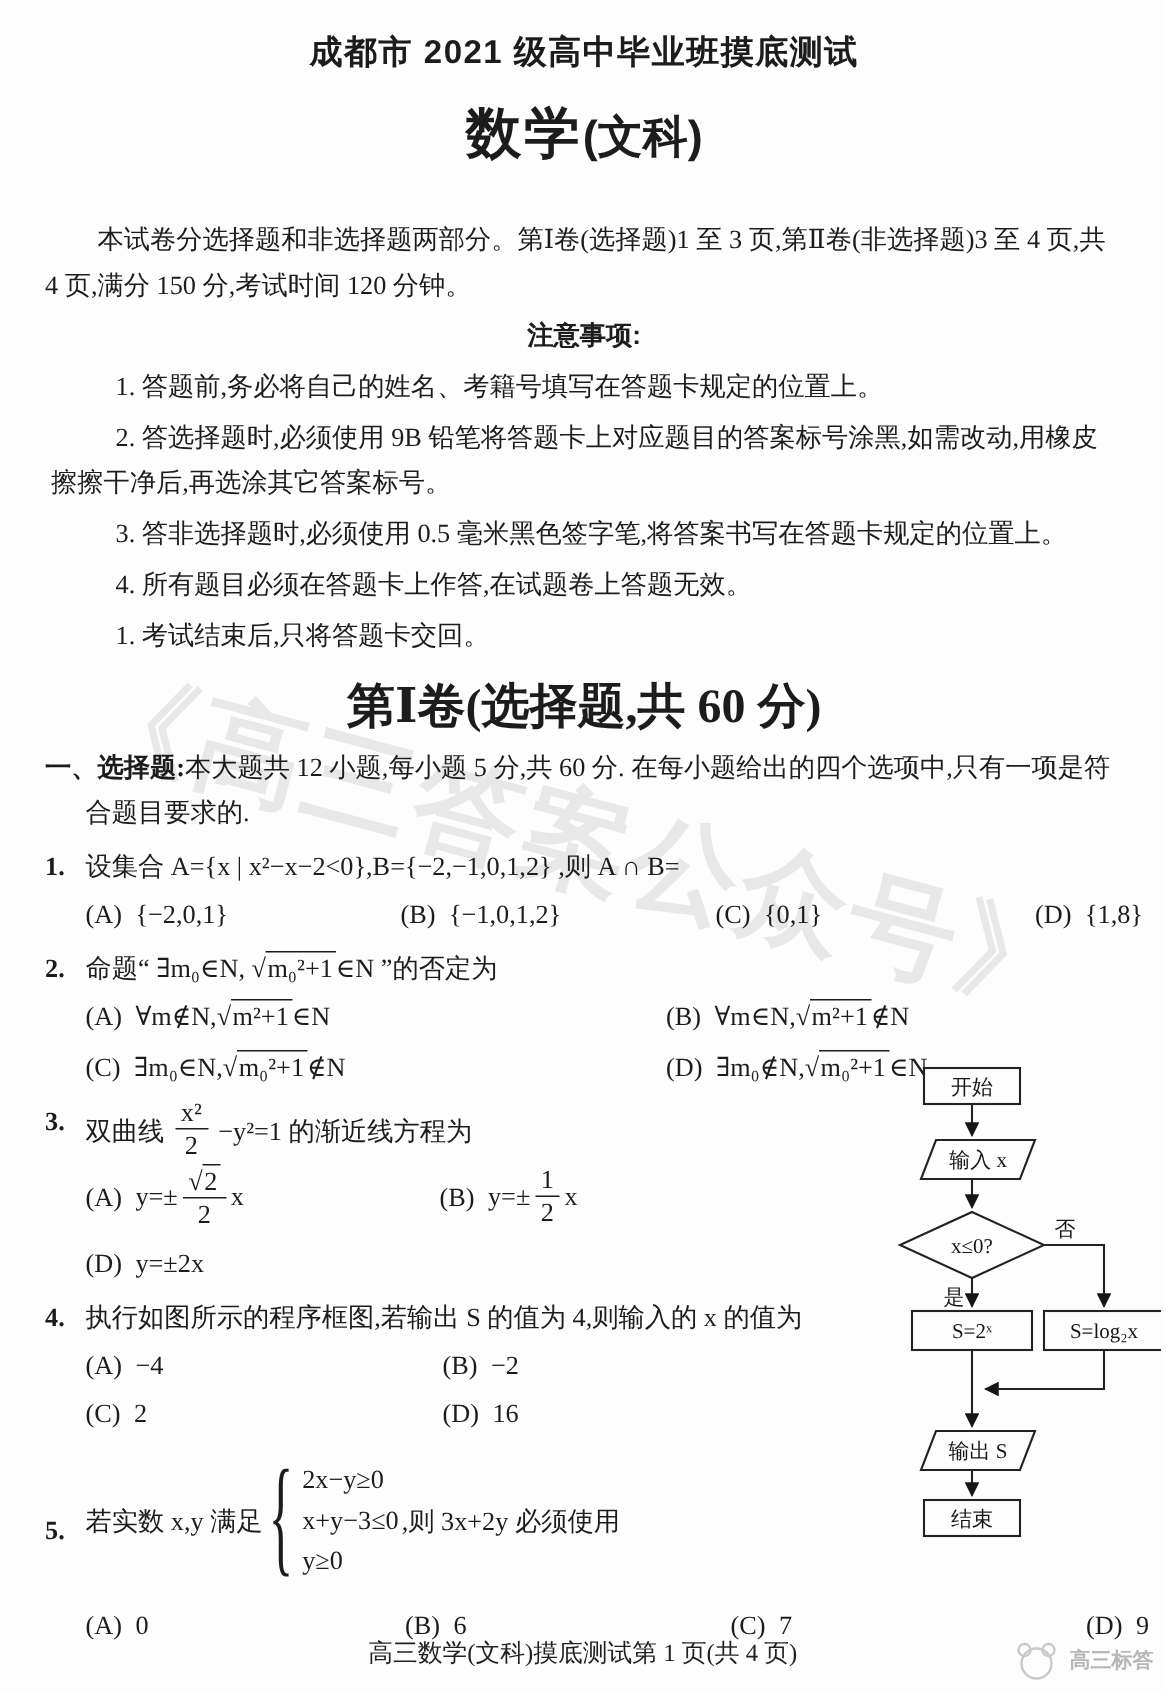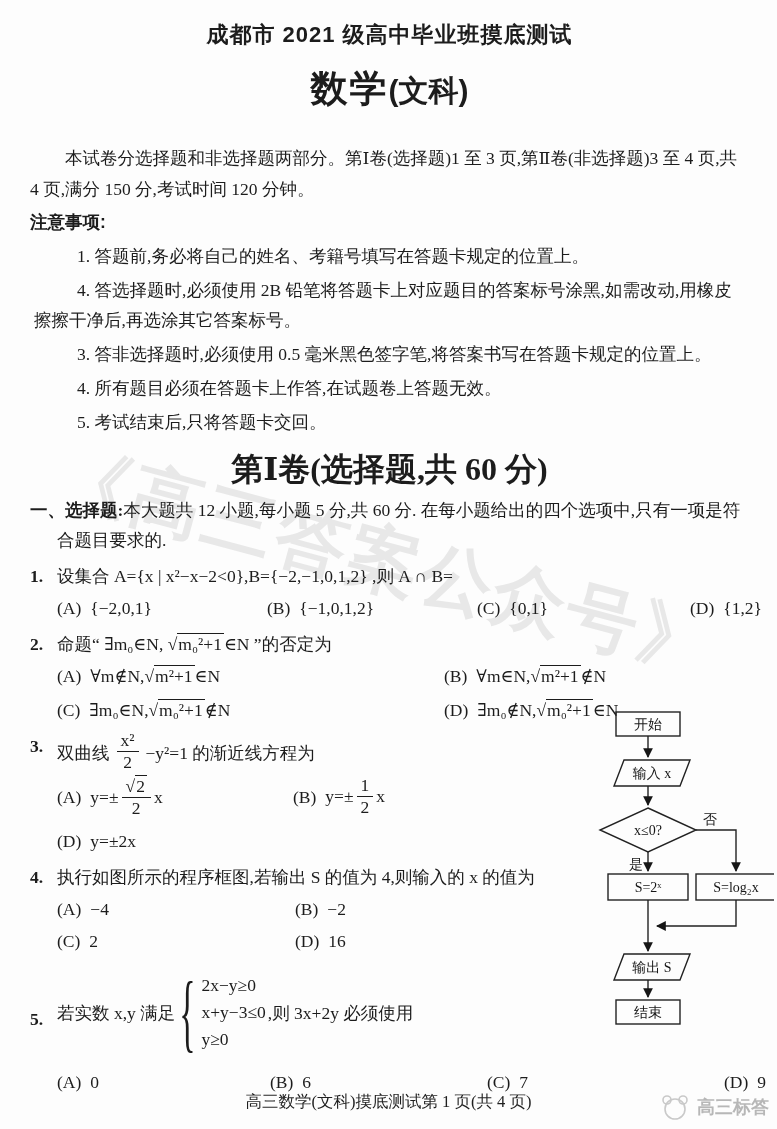--- a/index.html
+++ b/index.html
@@ -2,21 +2,21 @@
 <html><head>
 <meta charset="utf-8">
 <style>
   html,body{margin:0;padding:0;background:#ffffff;}
   .page{
     position:relative;width:777px;height:1129px;background:#fdfdfd;
     overflow:hidden;color:#1c1c1c;
     font-family:"Liberation Serif","DejaVu Serif",serif;
   }
   .content{position:absolute;inset:0;padding:10px 28px 0 30px;box-sizing:border-box;z-index:1;}
-  .hd{font-family:"Liberation Sans","DejaVu Sans",sans-serif;}
+  .hd{font-family:"Liberation Sans","DejaVu Sans",sans-serif;text-align:center;}
   .exam-title{text-align:center;font-size:22px;font-weight:bold;letter-spacing:1px;margin:10px 0 0;}
   .subject-title{text-align:center;font-weight:bold;margin:16px 0 0;line-height:46px;}
   .subject-title .main{font-size:37px;letter-spacing:2px;}
   .subject-title .paren{font-size:30px;text-align:center;}
   .intro{font-size:17.5px;line-height:31px;text-indent:2em;margin:24px 0 0;}
   .notice-heading{font-size:17.5px;font-weight:bold;line-height:30px;margin:2px 0 0;}
   .notice{font-size:17.5px;line-height:30px;text-indent:43px;margin:4px;}
   .section-title{text-align:center;font-size:32px;font-weight:bold;margin:14px 0 8px;line-height:36px;}
   .instruction{font-size:17.5px;line-height:30px;padding-left:27px;text-indent:-27px;margin:2px 0 0;}
   .instruction b{font-weight:bold;}
@@ -44,21 +44,21 @@
   .flowchart{position:absolute;left:578px;top:706px;width:196px;height:320px;z-index:1;}
   .flowchart text{font-size:14px;fill:#161616;font-family:"Liberation Serif","DejaVu Serif",serif;}
   .watermark{
     position:absolute;left:72px;top:428px;z-index:0;white-space:nowrap;
     font-size:72px;font-weight:700;letter-spacing:3px;color:rgba(125,125,125,0.16);
     transform:rotate(15deg);transform-origin:left top;pointer-events:none;
     font-family:"Liberation Sans","DejaVu Sans",sans-serif;
   }
   .footer{position:absolute;left:0;right:0;bottom:16px;text-align:center;font-size:16.5px;color:#1f1f1f;z-index:1;}
   .corner{position:absolute;right:8px;bottom:8px;display:flex;align-items:center;gap:5px;z-index:2;
-    color:#b7b7b7;font-size:18px;font-weight:bold;
+    color:#b7b7b7;font-size:14px;font-weight:bold;
     font-family:"Liberation Sans","DejaVu Sans",sans-serif;margin-top:20px;}
 </style>
 </head>
 <body>
 
 <div class="page">
 
   <div class="watermark">《高三答案公众号》</div>
 
   <div class="content">
@@ -66,37 +66,37 @@
     <div class="exam-title hd">成都市 2021 级高中毕业班摸底测试</div>
 
     <div class="subject-title hd">
       <span class="main">数学</span><span class="paren">(文科)</span>
     </div>
 
     <p class="intro">本试卷分选择题和非选择题两部分。第Ⅰ卷(选择题)1 至 3 页,第Ⅱ卷(非选择题)3 至 4 页,共 4 页,满分 150 分,考试时间 120 分钟。</p>
 
     <p class="notice-heading hd">注意事项:</p>
     <p class="notice">1. 答题前,务必将自己的姓名、考籍号填写在答题卡规定的位置上。</p>
-    <p class="notice">4. 答选择题时,必须使用 2B 铅笔将答题卡上对应题目的答案标号涂黑,如需改动,用橡皮擦擦干净后,再选涂其它答案标号。</p>
+    <p class="notice">2. 答选择题时,必须使用 9B 铅笔将答题卡上对应题目的答案标号涂黑,如需改动,用橡皮擦擦干净后,再选涂其它答案标号。</p>
     <p class="notice">3. 答非选择题时,必须使用 0.5 毫米黑色签字笔,将答案书写在答题卡规定的位置上。</p>
     <p class="notice">4. 所有题目必须在答题卡上作答,在试题卷上答题无效。</p>
-    <p class="notice">5. 考试结束后,只将答题卡交回。</p>
+    <p class="notice">1. 考试结束后,只将答题卡交回。</p>
 
     <div class="section-title">第Ⅰ卷(选择题,共 60 分)</div>
 
     <p class="instruction"><b>一、选择题:</b><span>本大题共 12 小题,每小题 5 分,共 60 分. 在每小题给出的四个选项中,只有一项是符合题目要求的.</span></p>
 
     <div class="q">
       <span class="qnum">1.</span>
       <div>设集合 A={x | x²−x−2&lt;0},B={−2,−1,0,1,2} ,则 A ∩ B=</div>
       <div class="opts opts4a">
         <span class="opt"><span class="lab">(A)</span><span>{−2,0,1}</span></span>
         <span class="opt"><span class="lab">(B)</span><span>{−1,0,1,2}</span></span>
         <span class="opt"><span class="lab">(C)</span><span>{0,1}</span></span>
-        <span class="opt"><span class="lab">(D)</span><span>{1,2}</span></span>
+        <span class="opt"><span class="lab">(D)</span><span>{1,8}</span></span>
       </div>
     </div>
 
     <div class="q">
       <span class="qnum">2.</span>
       <div>命题“ ∃m₀∈N, √<span class="ov">m₀²+1</span>∈N ”的否定为</div>
       <div class="opts opts2w">
         <span class="opt"><span class="lab">(A)</span><span>∀m∉N,√<span class="ov">m²+1</span>∈N</span></span>
         <span class="opt"><span class="lab">(B)</span><span>∀m∈N,√<span class="ov">m²+1</span>∉N</span></span>
         <span class="opt"><span class="lab">(C)</span><span>∃m₀∈N,√<span class="ov">m₀²+1</span>∉N</span></span>

